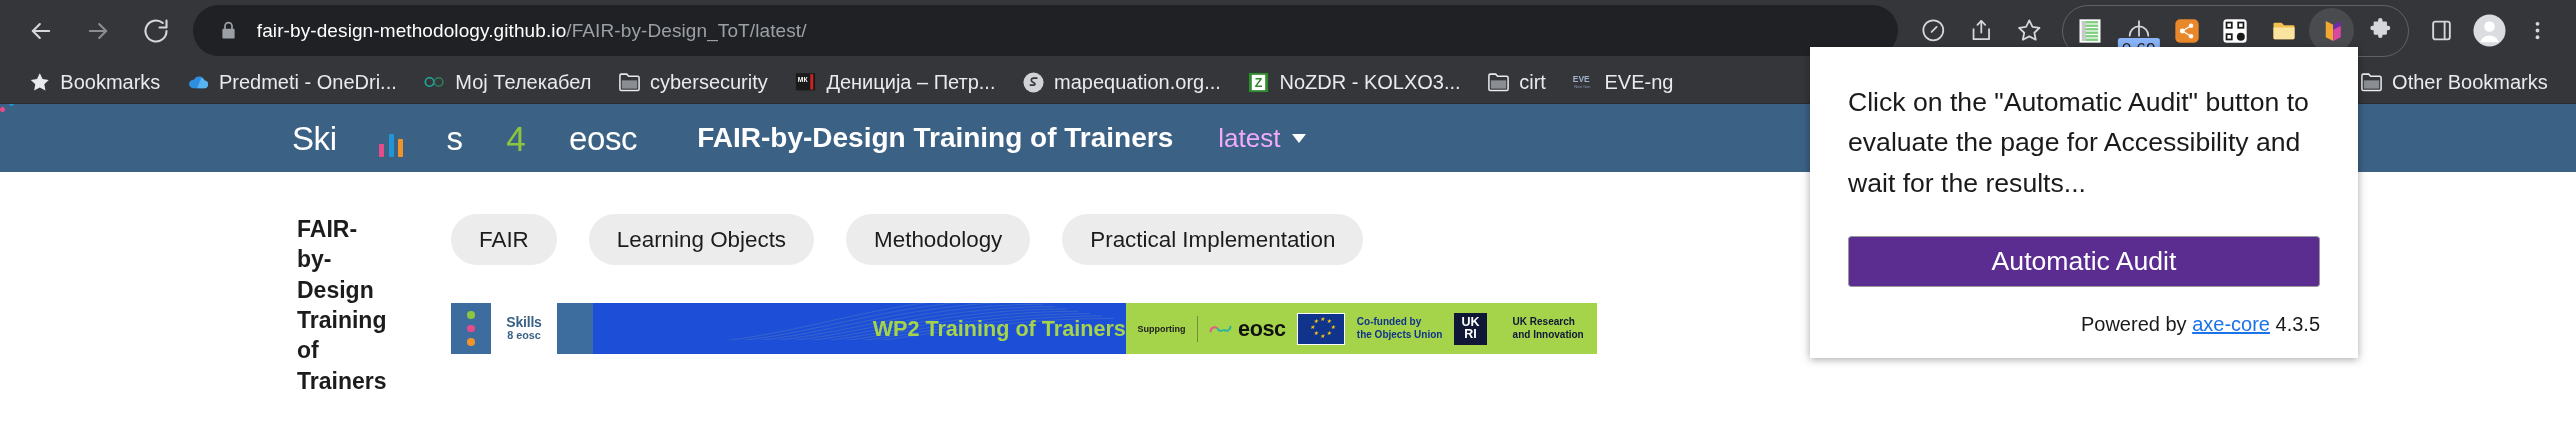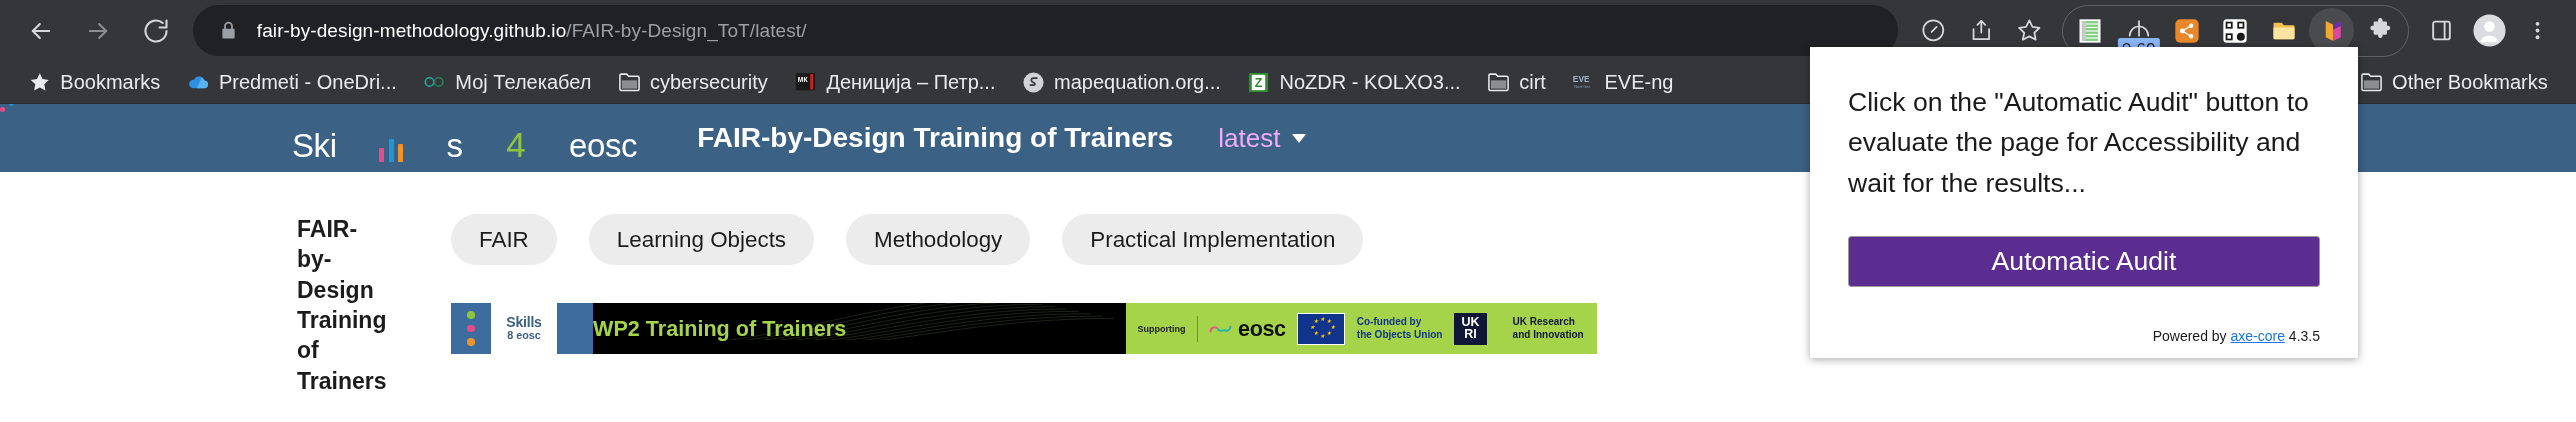--- a/index.html
+++ b/index.html
@@ -116,21 +116,21 @@
 
   .site-header {
     height: 68px;
     background: #3b6184;
     display: flex;
     align-items: center;
     padding-left: 292px;
     gap: 0;
   }
   .logo {
-    display: flex; align-items: flex-end;
+    display: flex; align-items: center;
     height: 47px;
     font-size: 33px;
     color: #ffffff;
     font-family: "Liberation Sans", sans-serif;
     letter-spacing: -0.4px;
     line-height: 1;
     gap: 42px;
   }
   .logo .lseg { position: relative; display: inline-block; }
   .logo-bars {
@@ -193,22 +193,22 @@
   .banner-logo {
     width: 66px; background: #ffffff;
     display: flex; flex-direction: column; align-items: center; justify-content: center;
     flex: 0 0 auto;
     color: #3b6184;
   }
   .banner-logo .l1 { font-size: 14px; font-weight: bold; letter-spacing: -0.2px; line-height: 1; }
   .banner-logo .l2 { font-size: 10.8px; font-weight: bold; line-height: 1.2; }
   .banner-mid {
     flex: 1 1 auto; position: relative;
-    background: #000000;
-    display: flex; align-items: center; justify-content: flex-start;
+    background: #1d4ed8;
+    display: flex; align-items: center; justify-content: flex-end;
     overflow: hidden;
     margin-left: 36px;
   }
   .banner-mid .wp {
     color: #a5d44a; font-size: 21.6px; font-weight: bold;
     position: relative; z-index: 2; white-space: nowrap;
   }
   .banner-mid .swoosh {
     position: absolute; inset: 0; opacity: .5;
   }
@@ -258,23 +258,23 @@
     height: 51px;
     font-size: 26.6px;
     display: flex; align-items: center; justify-content: center;
     width: 100%;
     cursor: pointer;
     font-family: "Liberation Sans", sans-serif;
   }
   .axe-footer {
     margin-top: auto;
     text-align: right;
-    font-size: 14px;
+    font-size: 20px;
     color: #1a1a1a;
-    padding-bottom: 14px;
+    padding-bottom: 22px;
   }
   .axe-footer a { color: #1a73e8; text-decoration: underline; }
 </style>
 </head>
 <body>
 
 <div class="browser">
 
   <div class="toolbar">
     <div class="nav-btns">

